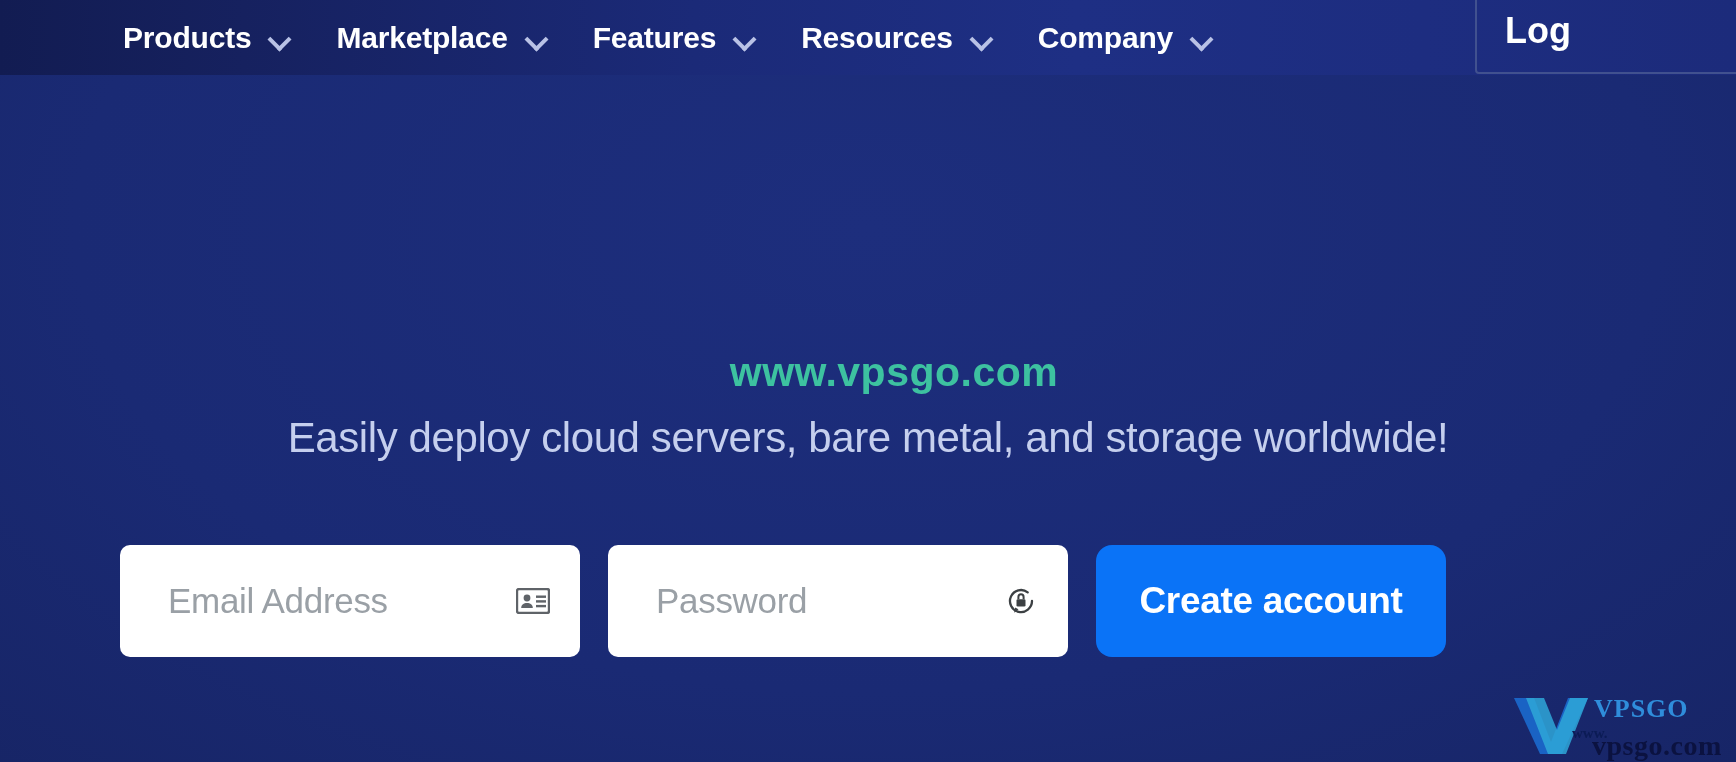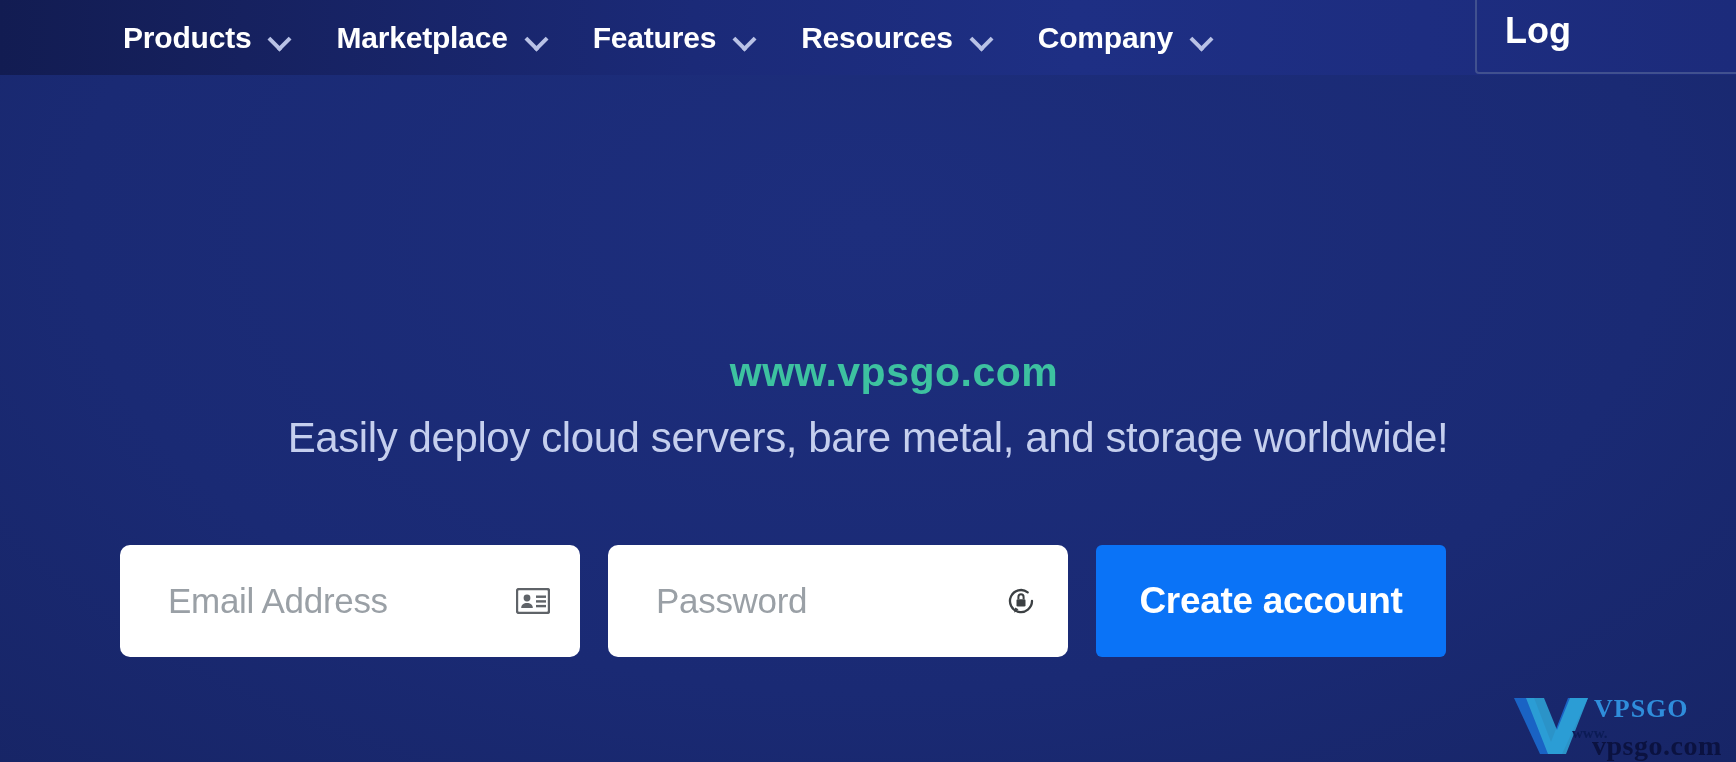--- a/index.html
+++ b/index.html
@@ -154,21 +154,21 @@
     position:absolute;
     right:30px; top:50%;
     transform:translateY(-50%);
     width:34px; height:34px;
     display:flex; align-items:center; justify-content:center;
     cursor:pointer;
   }
   #create-account-button {
     width:350px; height:112px;
     background:#0a73f7;
-    border:none; border-radius:6px;
+    border:none; border-radius:16px;
     color:#ffffff;
     font-family:"Liberation Sans", sans-serif;
     font-size:37px;
     font-weight:700;
     letter-spacing:-0.3px;
     cursor:pointer;
     display:flex; align-items:center; justify-content:center;
   }
 
   

